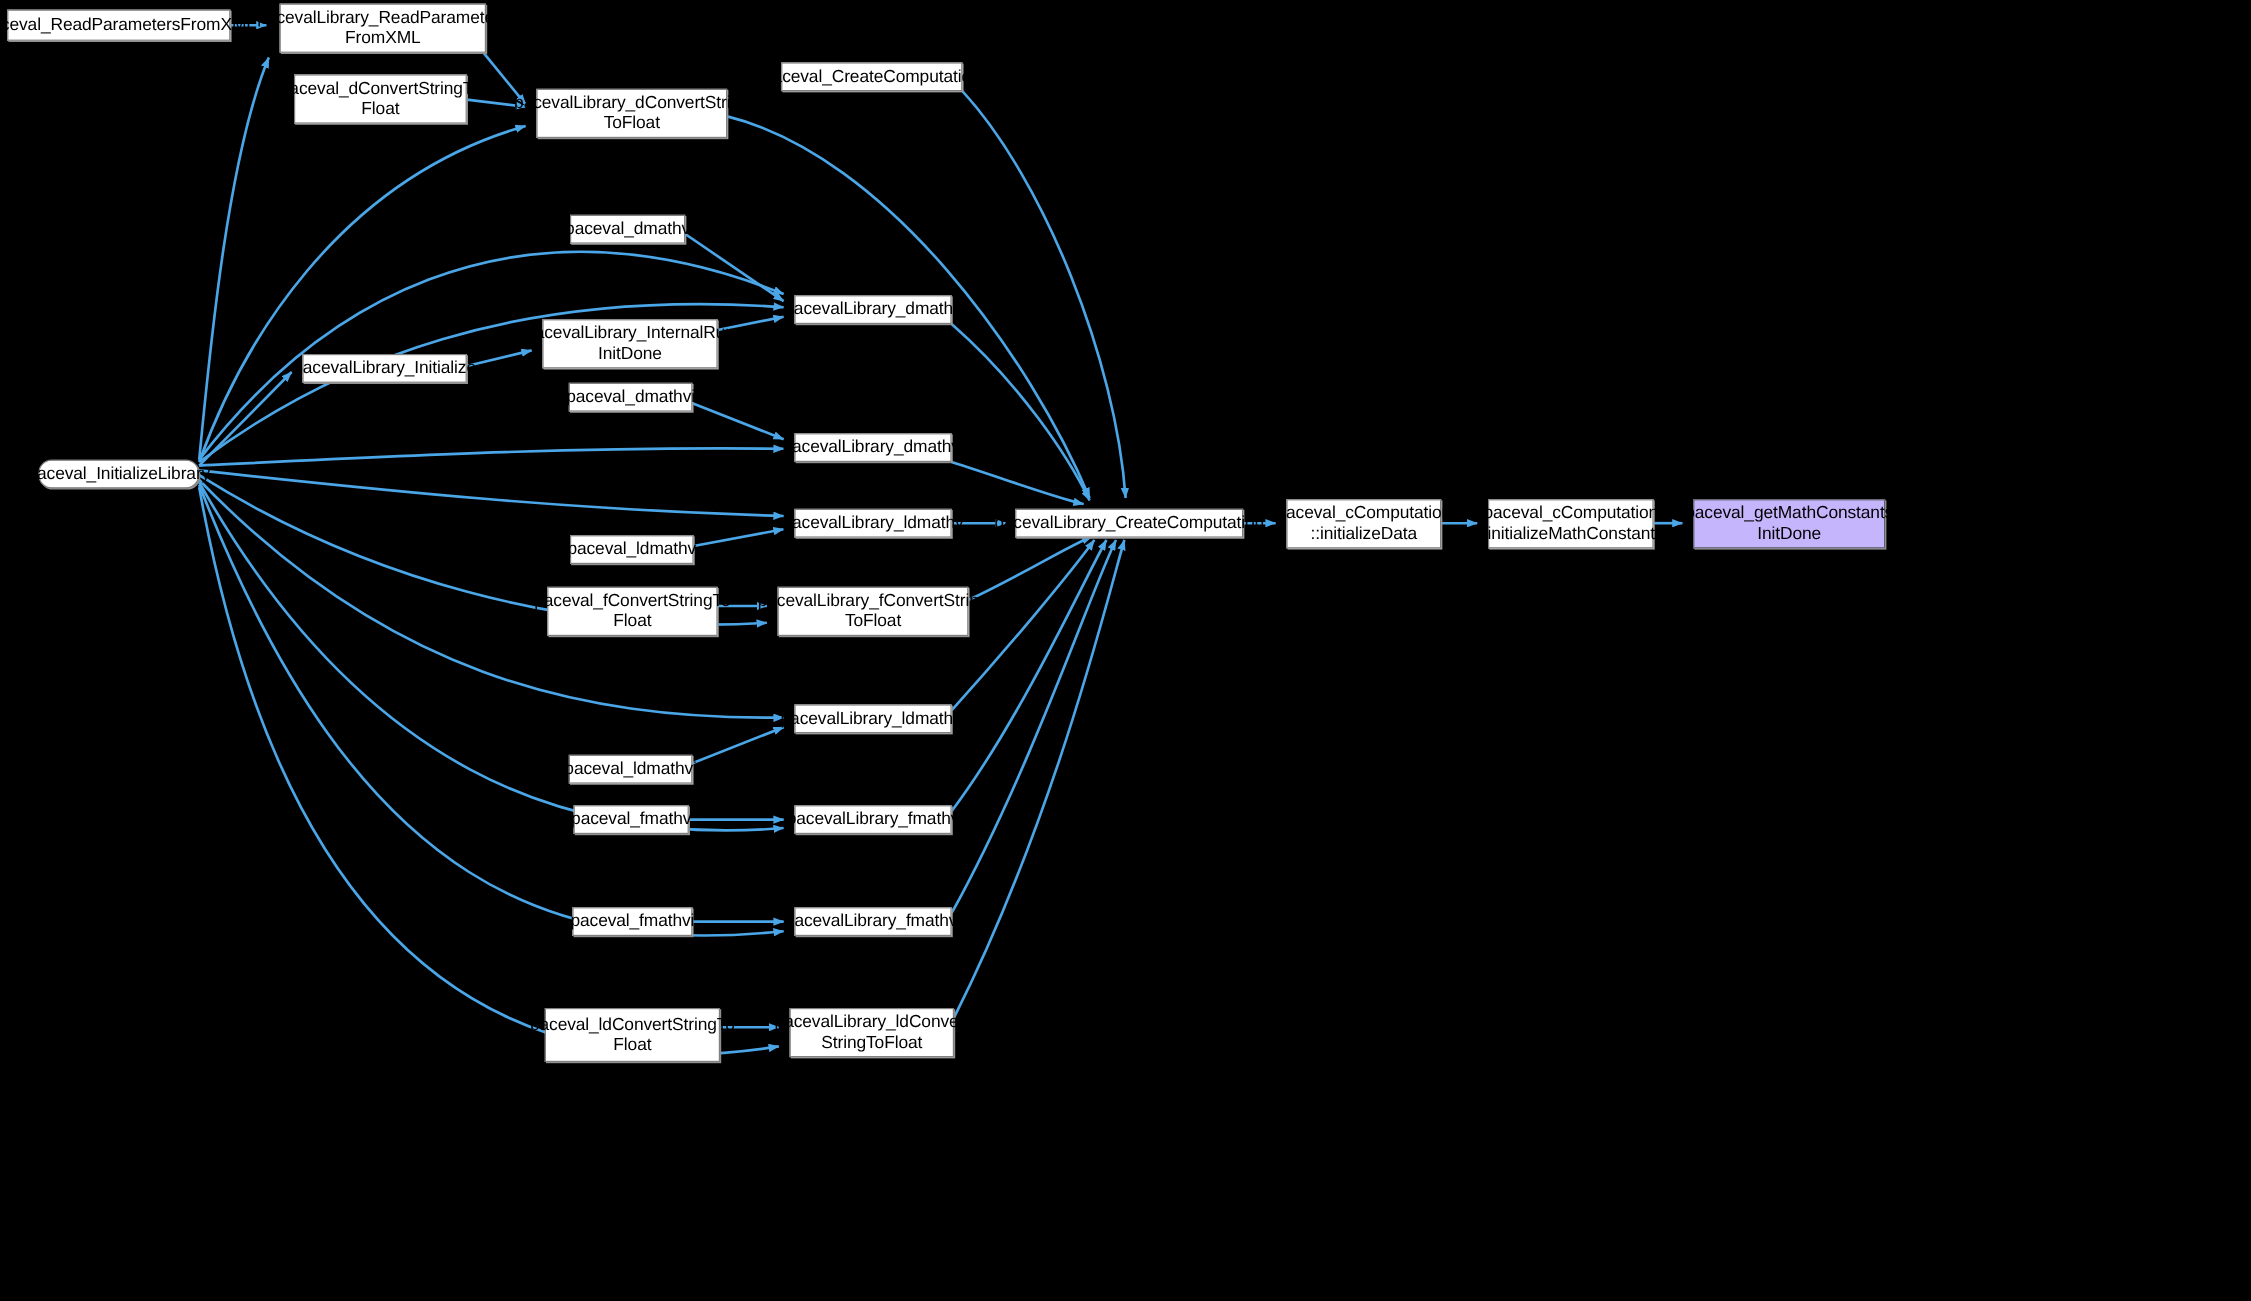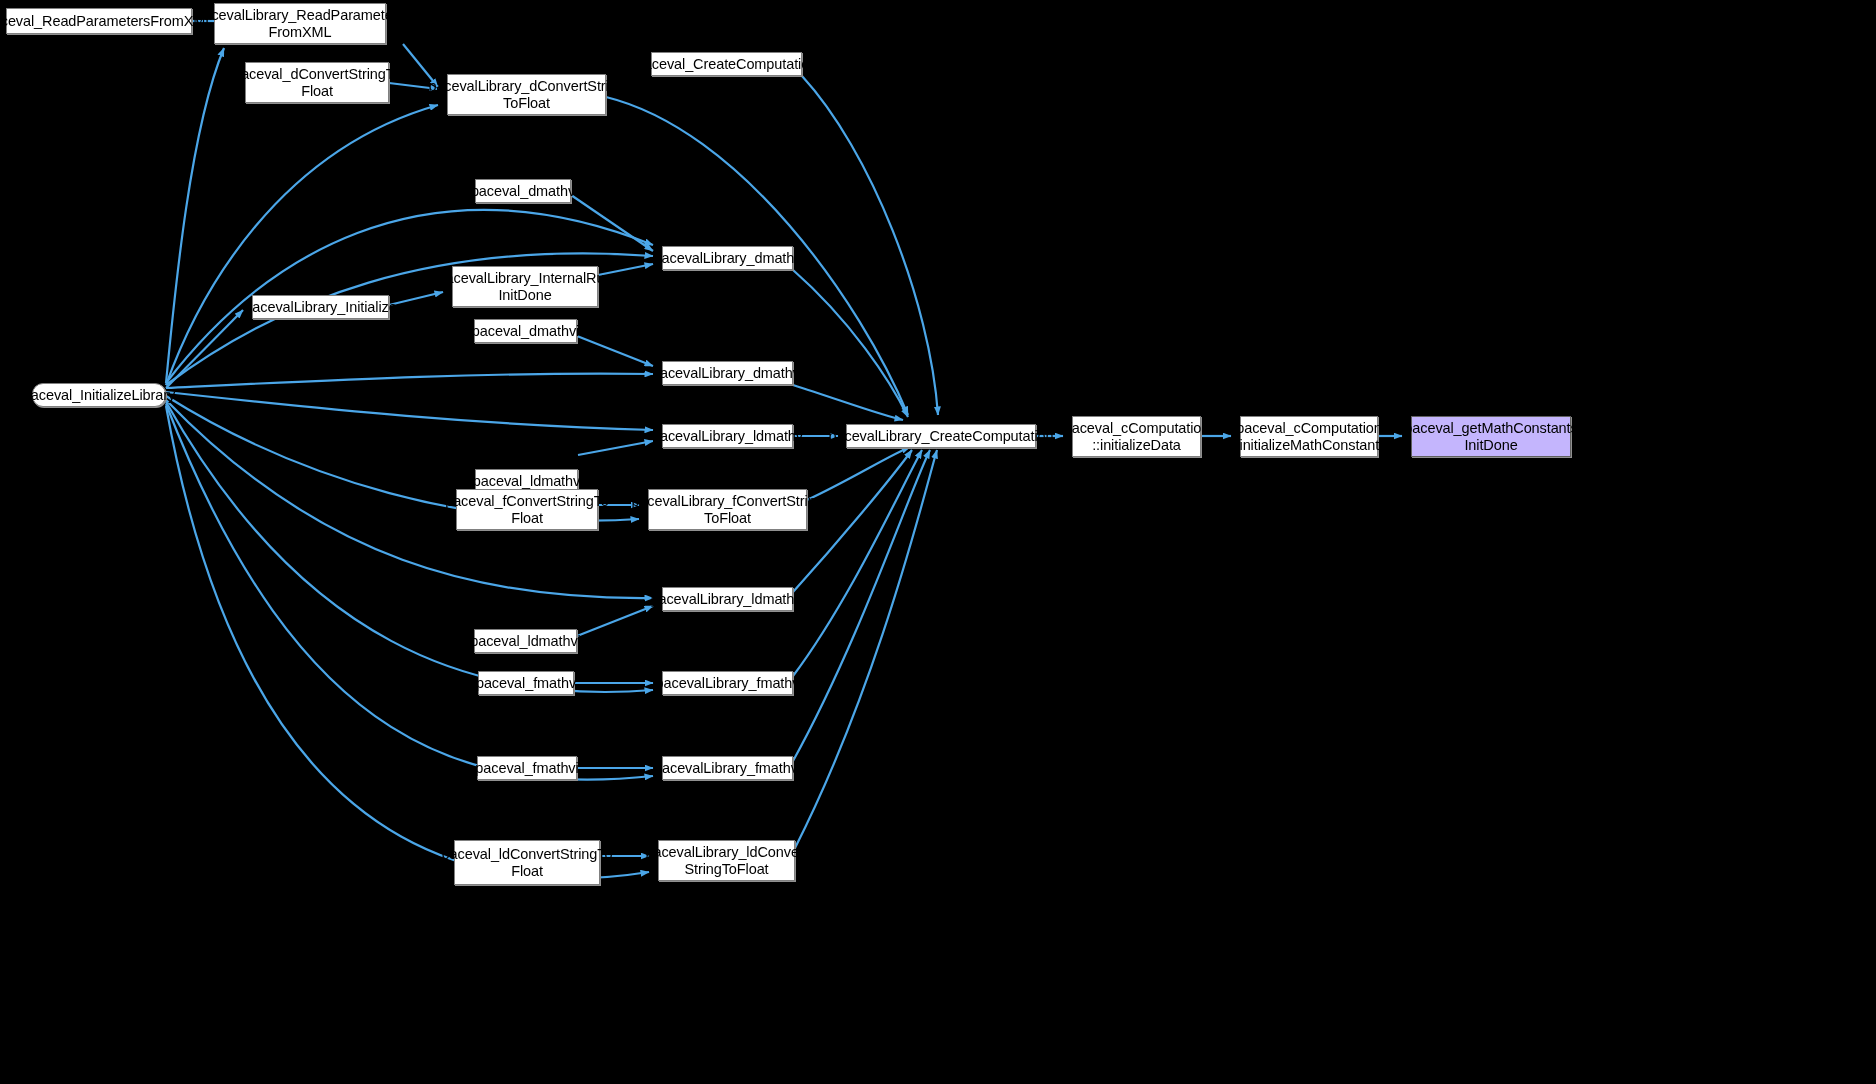--- a/index.html
+++ b/index.html
@@ -91,21 +91,21 @@
         <path d="M600,856 L649,856" fill="none" stroke="#4ba6e8" stroke-width="2.2" marker-end="url(#arrowhead)"></path>
         <path d="M166,406 C240,820 440,905 649,872" fill="none" stroke="#4ba6e8" stroke-width="2.2" marker-end="url(#arrowhead)"></path>
         <path d="M795,848 C880,680 925,490 937,450" fill="none" stroke="#4ba6e8" stroke-width="2.2" marker-end="url(#arrowhead)"></path>
         <path d="M1036,436 L1063,436" fill="none" stroke="#4ba6e8" stroke-width="2.2" marker-end="url(#arrowhead)"></path>
         <path d="M1201,436 L1231,436" fill="none" stroke="#4ba6e8" stroke-width="2.2" marker-end="url(#arrowhead)"></path>
         <path d="M1378,436 L1402,436" fill="none" stroke="#4ba6e8" stroke-width="2.2" marker-end="url(#arrowhead)"></path>
       </g>
   </svg>
   <div id="node-layer">
       <div class="node" style="left: 6px; top: 8px; width: 186px; height: 26px;">paceval_ReadParametersFromXML</div>
-      <div class="node" style="left: 214px; top: 3px; width: 172px; height: 41px;">pacevalLibrary_ReadParameters
+      <div class="node" style="left: 233px; top: 3px; width: 172px; height: 41px;">pacevalLibrary_ReadParameters
 FromXML</div>
       <div class="node" style="left: 245px; top: 62px; width: 144px; height: 41px;">paceval_dConvertStringTo
 Float</div>
       <div class="node" style="left: 447px; top: 74px; width: 159px; height: 41px;">pacevalLibrary_dConvertString
 ToFloat</div>
       <div class="node" style="left: 651px; top: 52px; width: 151px; height: 24px;">paceval_CreateComputation</div>
       <div class="node" style="left: 475px; top: 179px; width: 96px; height: 24px;">paceval_dmathv</div>
       <div class="node" style="left: 662px; top: 246px; width: 131px; height: 24px;">pacevalLibrary_dmathv</div>
       <div class="node" style="left: 452px; top: 266px; width: 146px; height: 41px;">pacevalLibrary_InternalRun
 InitDone</div>
@@ -114,21 +114,21 @@
       <div class="node" style="left: 662px; top: 361px; width: 131px; height: 24px;">pacevalLibrary_dmathvi</div>
       <div class="node" style="left: 32px; top: 383px; width: 134px; height: 24px; border-radius: 11px;">paceval_InitializeLibrary</div>
       <div class="node" style="left: 662px; top: 424px; width: 131px; height: 24px;">pacevalLibrary_ldmathv</div>
       <div class="node" style="left: 846px; top: 424px; width: 190px; height: 24px;">pacevalLibrary_CreateComputation</div>
       <div class="node" style="left: 1072px; top: 416px; width: 129px; height: 41px;">paceval_cComputation
 ::initializeData</div>
       <div class="node" style="left: 1240px; top: 416px; width: 138px; height: 41px;">paceval_cComputation
 ::initializeMathConstants</div>
       <div class="node highlight" style="left: 1411px; top: 416px; width: 160px; height: 41px;">paceval_getMathConstants
 InitDone</div>
-      <div class="node" style="left: 475px; top: 446px; width: 103px; height: 24px; margin-top: 23px;">paceval_ldmathv</div>
+      <div class="node" style="left: 475px; top: 446px; width: 103px; height: 24px;">paceval_ldmathv</div>
       <div class="node" style="left: 456px; top: 489px; width: 142px; height: 41px;">paceval_fConvertStringTo
 Float</div>
       <div class="node" style="left: 648px; top: 489px; width: 159px; height: 41px;">pacevalLibrary_fConvertString
 ToFloat</div>
       <div class="node" style="left: 662px; top: 587px; width: 131px; height: 24px;">pacevalLibrary_ldmathvi</div>
       <div class="node" style="left: 474px; top: 629px; width: 103px; height: 24px;">paceval_ldmathvi</div>
       <div class="node" style="left: 478px; top: 671px; width: 96px; height: 24px;">paceval_fmathv</div>
       <div class="node" style="left: 662px; top: 671px; width: 131px; height: 24px;">pacevalLibrary_fmathv</div>
       <div class="node" style="left: 477px; top: 756px; width: 100px; height: 24px;">paceval_fmathvi</div>
       <div class="node" style="left: 662px; top: 756px; width: 131px; height: 24px;">pacevalLibrary_fmathvi</div>

